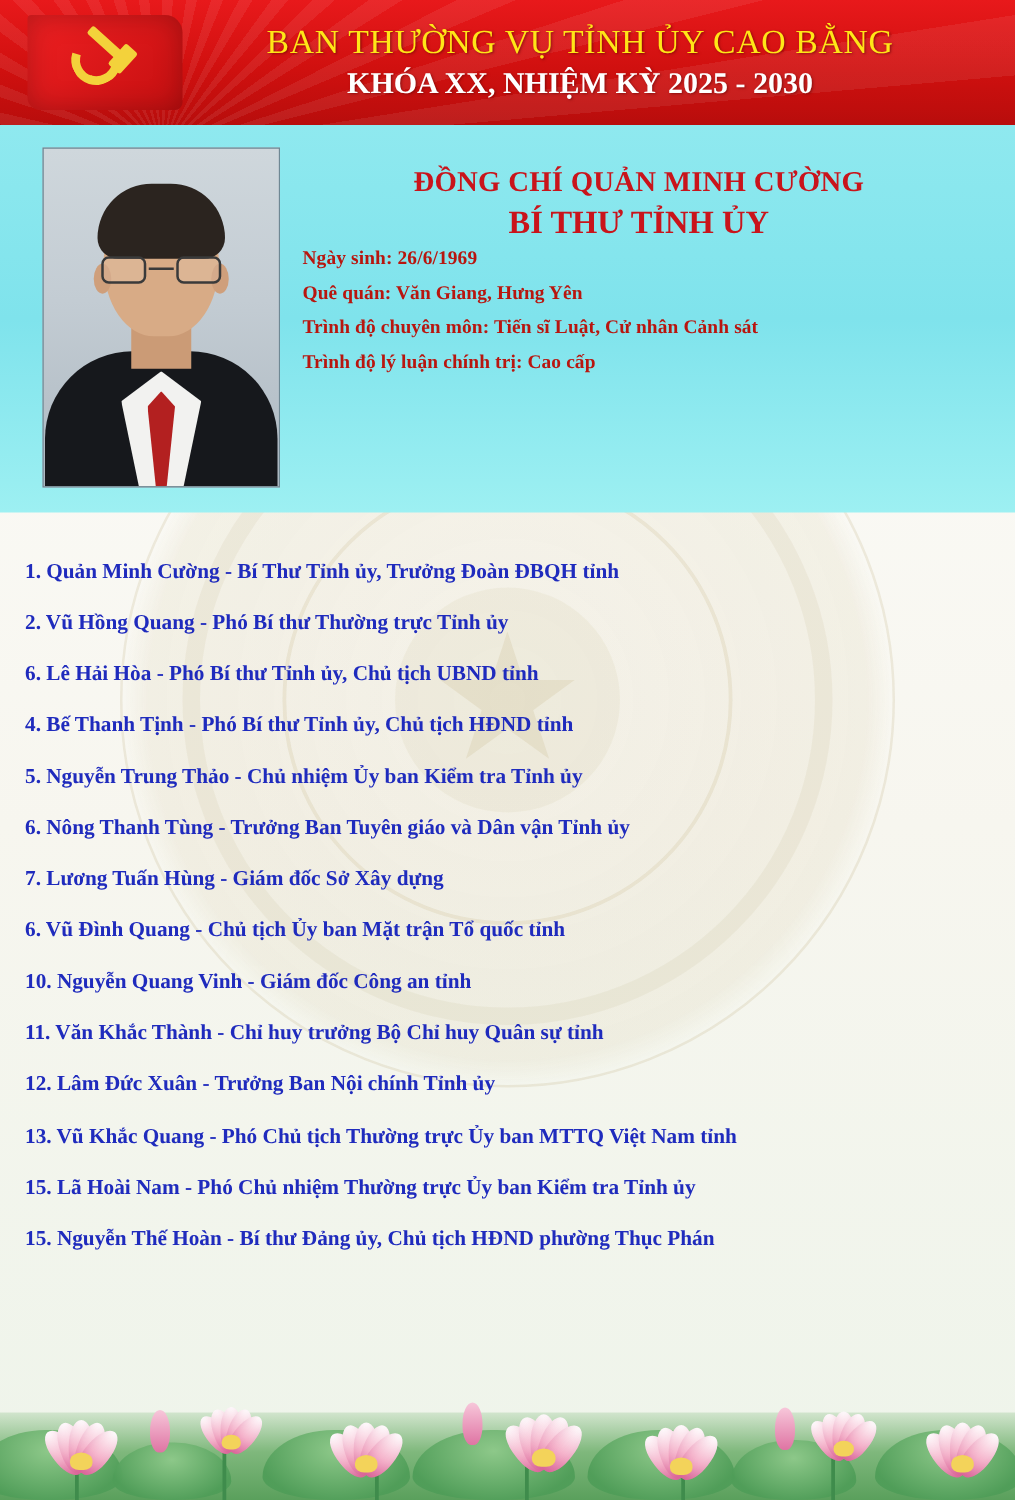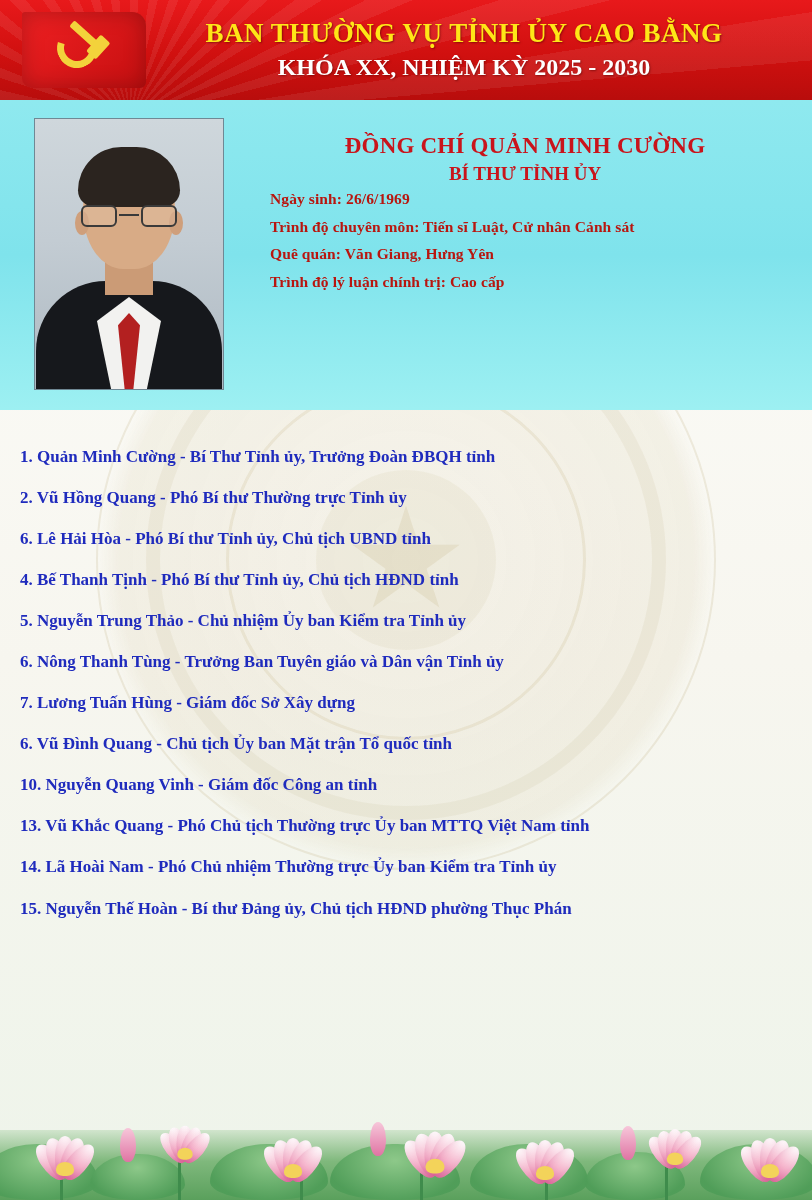--- a/index.html
+++ b/index.html
@@ -109,21 +109,21 @@
     border-radius: 2px;
     transform: rotate(0deg);
   }
   .header-titles {
     flex: 1;
     text-align: center;
     padding-right: 30px;
     position: relative;
   }
   .header-titles .t1 {
-    font-weight: bold;
+    font-weight: normal;
     font-size: 27px;
     letter-spacing: .5px;
     color: #ffe617;
     text-shadow: 1px 1px 2px rgba(80,0,0,.55);
     line-height: 1.25;
   }
   .header-titles .t2 {
     font-weight: bold;
     font-size: 24px;
     color: #ffffff;
@@ -210,35 +210,35 @@
   .portrait .tie {
     position: absolute; left: 50%; bottom: 0;
     transform: translateX(-50%);
     width: 22px; height: 76px;
     background: #b32020;
     clip-path: polygon(50% 0, 100% 16%, 70% 100%, 30% 100%, 0 16%);
   }
 
   .profile-text {
     flex: 1;
-    padding-left: 38px;
+    padding-left: 10px;
     padding-top: 12px;
   }
   .p-name {
     text-align: center;
     font-weight: bold;
     font-size: 23px;
     color: #c9141b;
     letter-spacing: .2px;
     line-height: 1.35;
   }
   .p-role {
     text-align: center;
     font-weight: bold;
-    font-size: 19px;
+    font-size: 26px;
     color: #c9141b;
     margin-top: 2px;
   }
   .p-details {
     padding-left: 8px;
   }
   .p-details div {
     font-weight: bold;
     font-size: 15.5px;
     color: #b8160f;
@@ -353,39 +353,41 @@
           <span class="lens r"></span>
         </div>
       </div>
     </div>
 
     <div class="profile-text">
       <div class="p-name">ĐỒNG CHÍ QUẢN MINH CƯỜNG</div>
       <div class="p-role">BÍ THƯ TỈNH ỦY</div>
       <div class="p-details">
         <div>Ngày sinh: 26/6/1969</div>
+        <div>Quê quán: Văn Giang, Hưng Yên</div>
         <div>Trình độ chuyên môn: Tiến sĩ Luật, Cử nhân Cảnh sát</div>
-        <div>Quê quán: Văn Giang, Hưng Yên</div>
         <div>Trình độ lý luận chính trị: Cao cấp</div>
       </div>
     </div>
   </div>
 
   <div class="list">
     <div class="list-item">1. Quản Minh Cường - Bí Thư Tỉnh ủy, Trưởng Đoàn ĐBQH tỉnh</div>
     <div class="list-item">2. Vũ Hồng Quang - Phó Bí thư Thường trực Tỉnh ủy</div>
     <div class="list-item">6. Lê Hải Hòa - Phó Bí thư Tỉnh ủy, Chủ tịch UBND tỉnh</div>
     <div class="list-item">4. Bế Thanh Tịnh - Phó Bí thư Tỉnh ủy, Chủ tịch HĐND tỉnh</div>
     <div class="list-item">5. Nguyễn Trung Thảo - Chủ nhiệm Ủy ban Kiểm tra Tỉnh ủy</div>
     <div class="list-item">6. Nông Thanh Tùng - Trưởng Ban Tuyên giáo và Dân vận Tỉnh ủy</div>
     <div class="list-item">7. Lương Tuấn Hùng - Giám đốc Sở Xây dựng</div>
     <div class="list-item">6. Vũ Đình Quang - Chủ tịch Ủy ban Mặt trận Tổ quốc tỉnh</div>
     <div class="list-item">10. Nguyễn Quang Vinh - Giám đốc Công an tỉnh</div>
+    <div class="list-item">11. Văn Khắc Thành - Chỉ huy trưởng Bộ Chỉ huy Quân sự tỉnh</div>
+    <div class="list-item">12. Lâm Đức Xuân - Trưởng Ban Nội chính Tỉnh ủy</div>
     <div class="list-item">13. Vũ Khắc Quang - Phó Chủ tịch Thường trực Ủy ban MTTQ Việt Nam tỉnh</div>
-    <div class="list-item">14. Lã Hoài Nam - Phó Chủ nhiệm Thường trực Ủy ban Kiểm tra Tỉnh ủy</div>
+    <div class="list-item">15. Lã Hoài Nam - Phó Chủ nhiệm Thường trực Ủy ban Kiểm tra Tỉnh ủy</div>
     <div class="list-item">15. Nguyễn Thế Hoàn - Bí thư Đảng ủy, Chủ tịch HĐND phường Thục Phán</div>
   </div>
 
   <div class="footer">
     <div class="water"></div>
 
     <div class="leaf" style="left:-20px;"></div>
     <div class="leaf" style="left:90px; width:95px; height:46px;"></div>
     <div class="leaf" style="left:210px;"></div>
     <div class="leaf" style="left:330px; width:130px;"></div>

